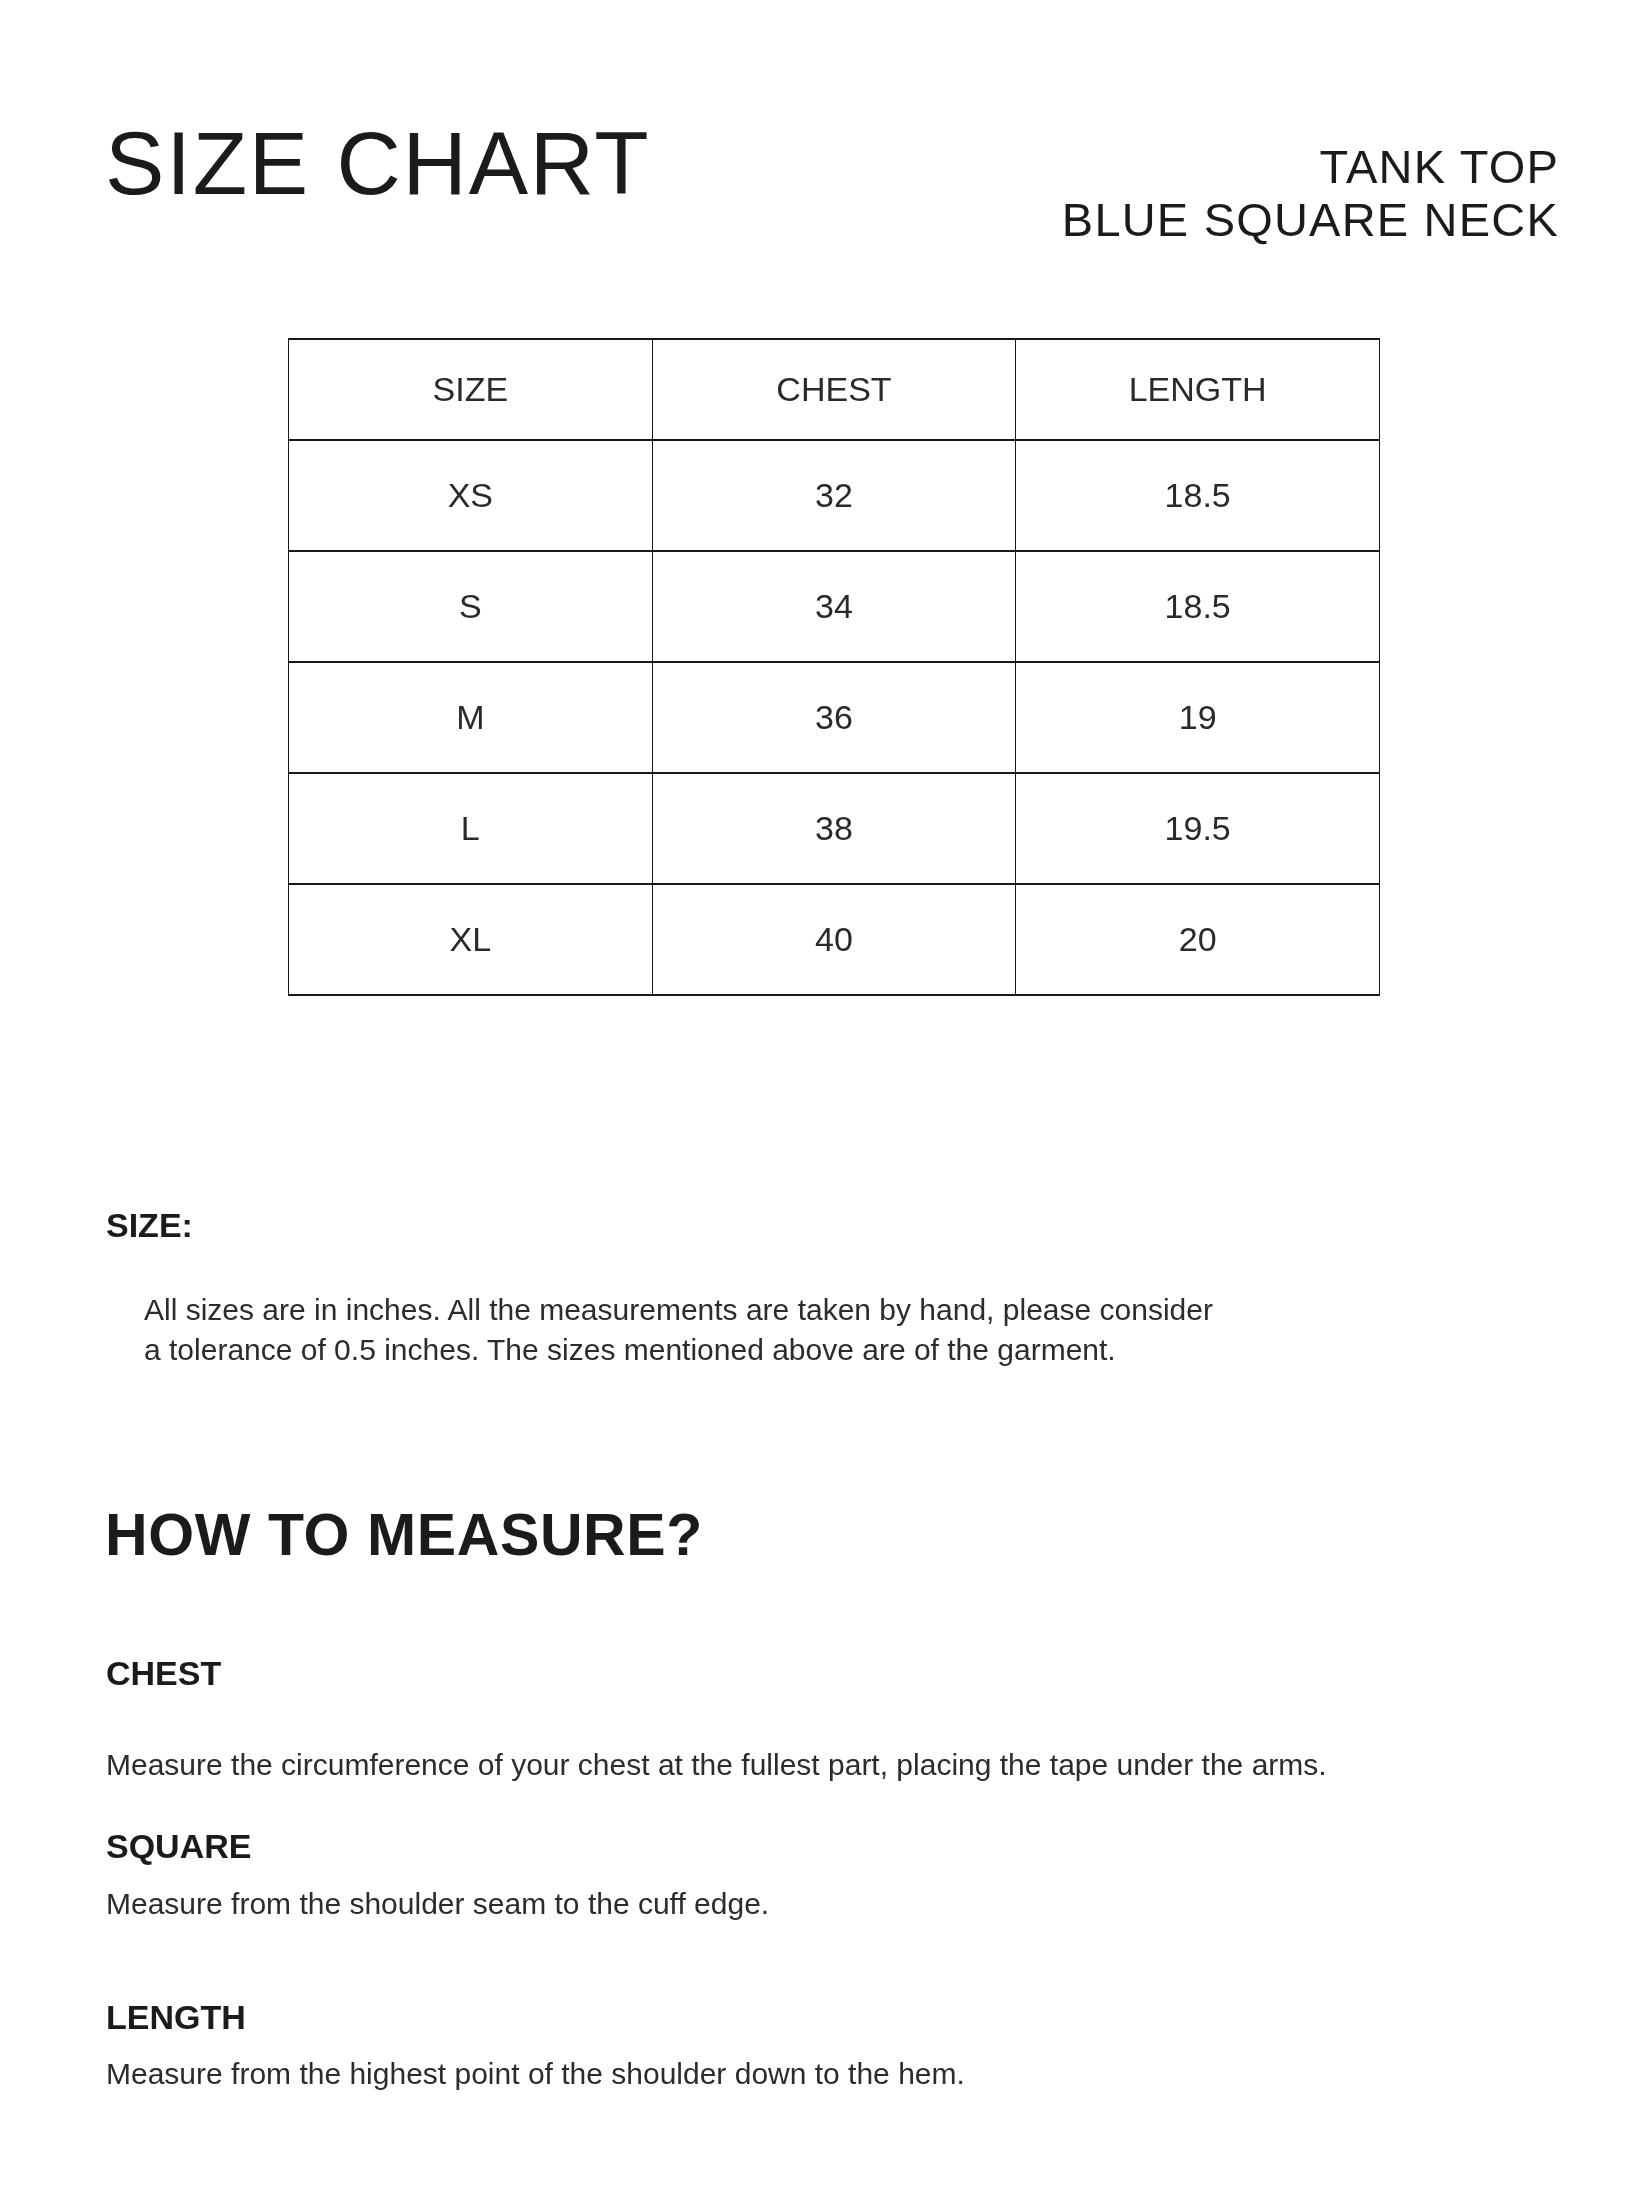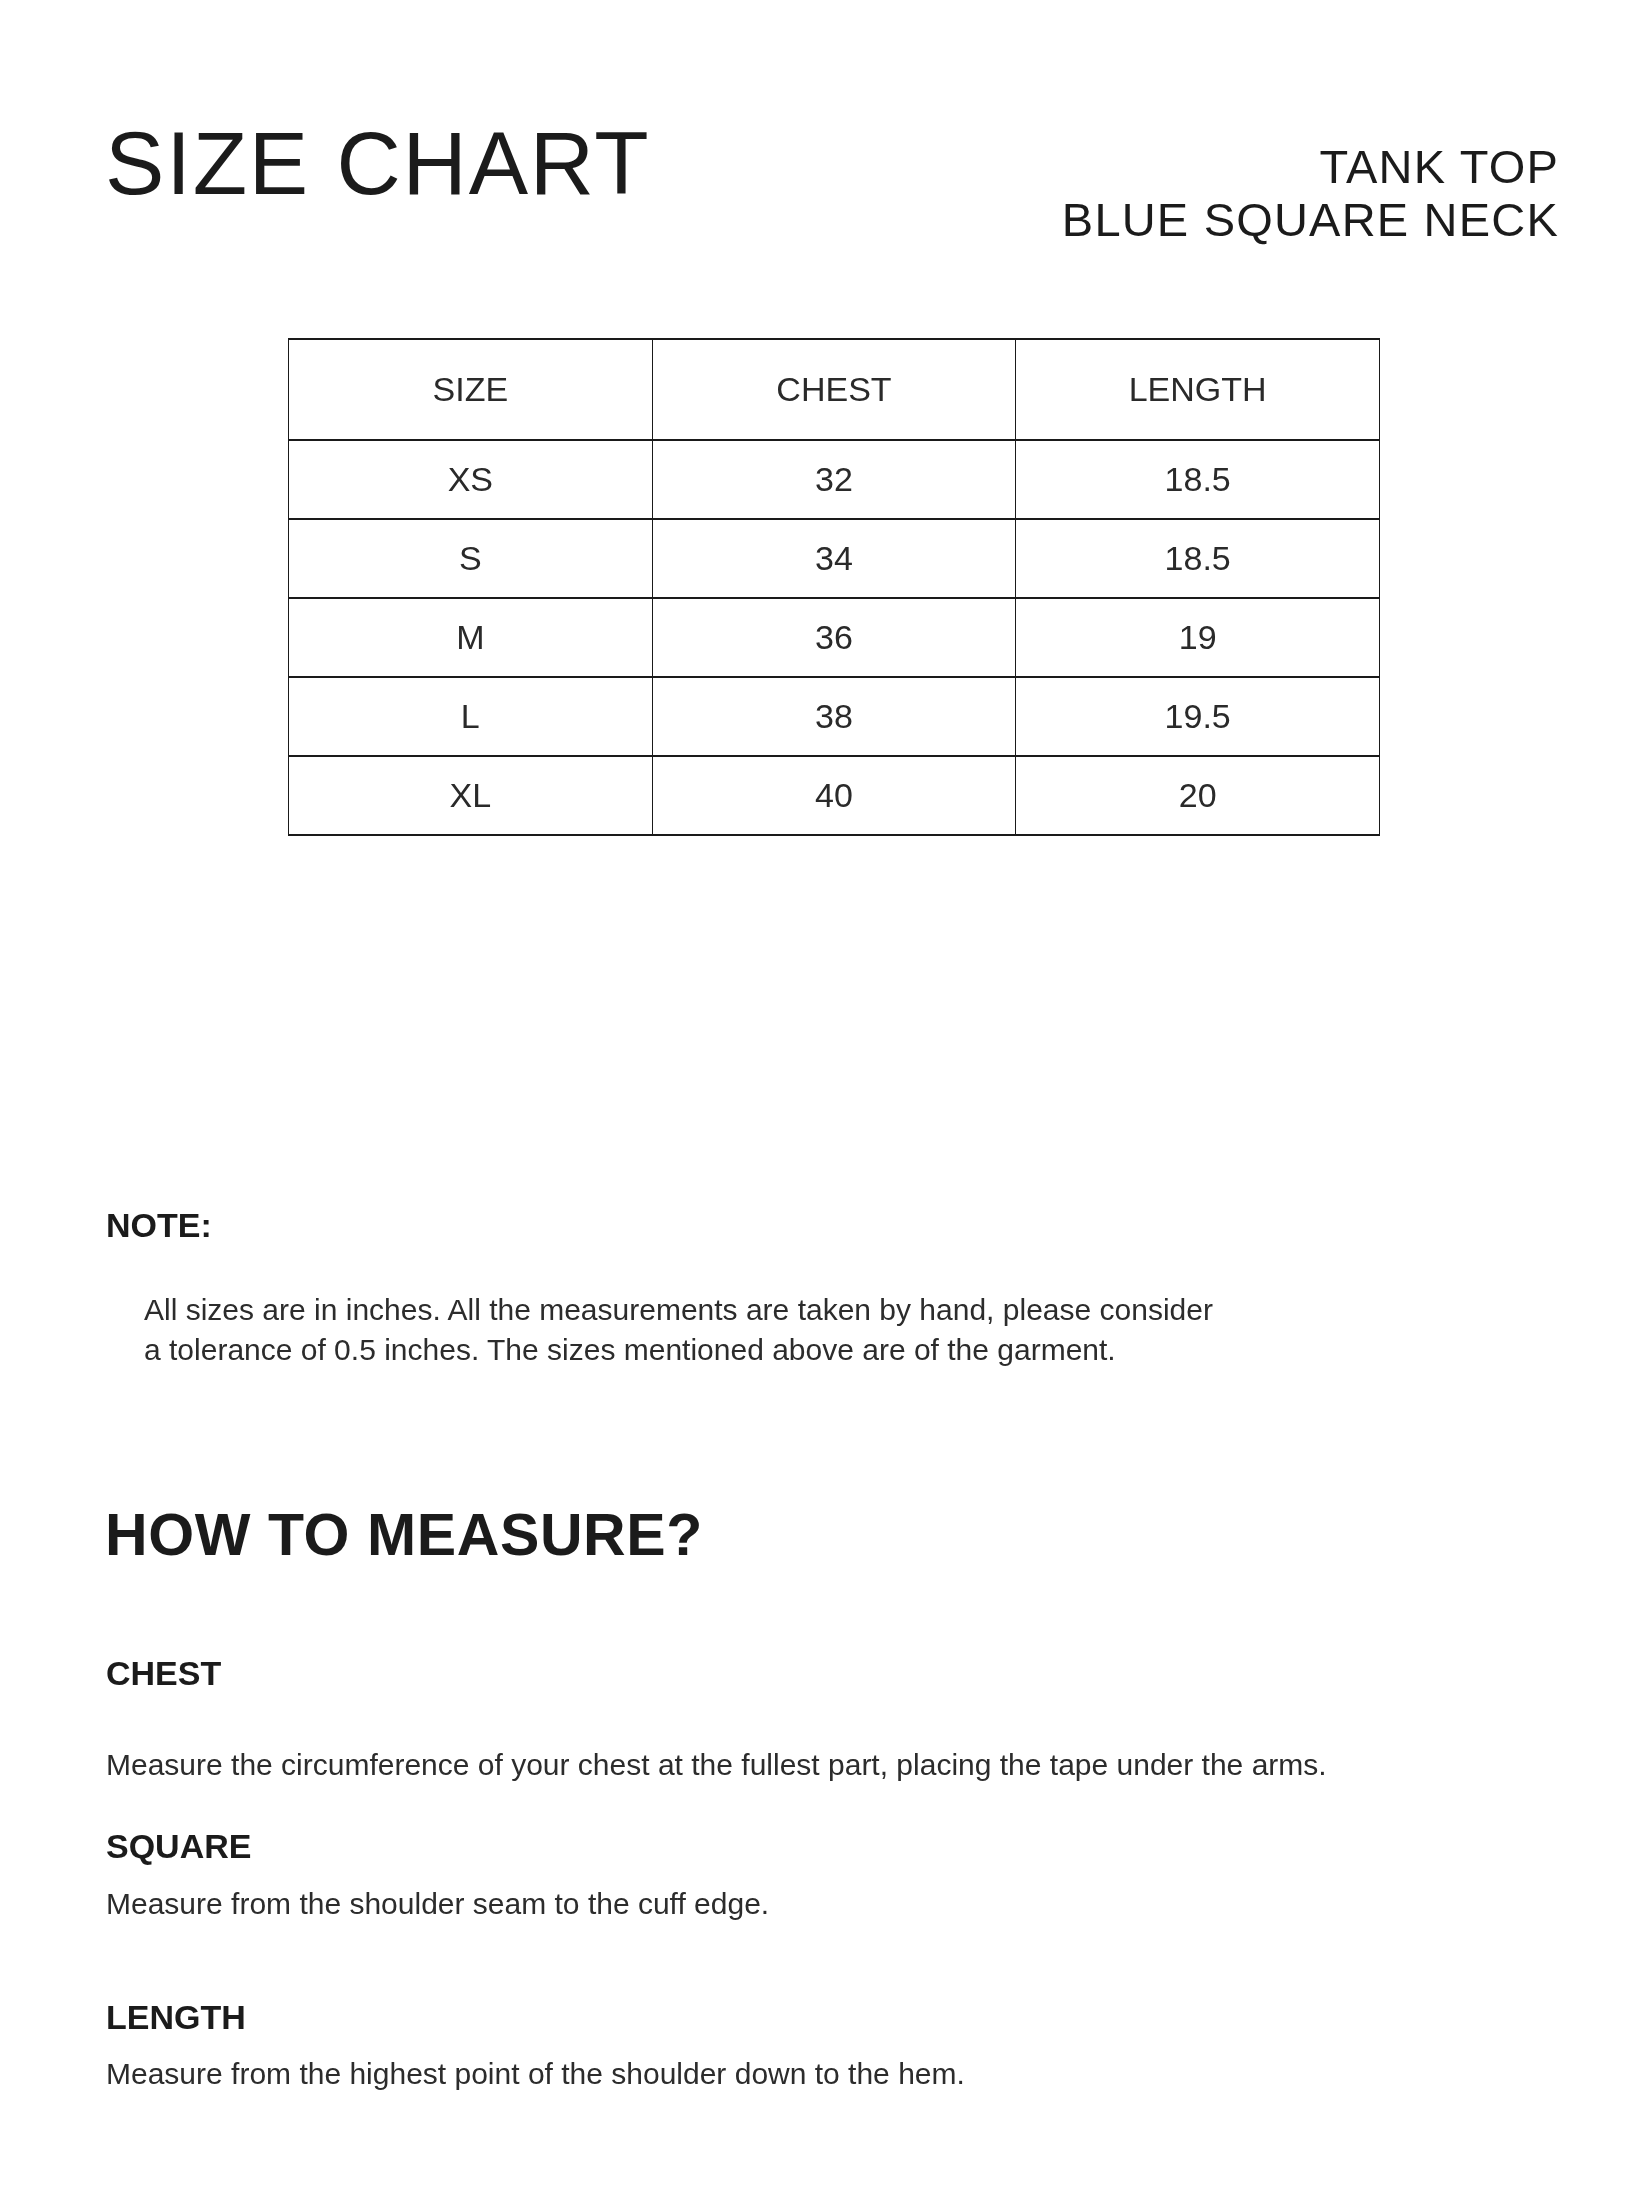--- a/index.html
+++ b/index.html
@@ -47,21 +47,21 @@
     border-top-width: 2.4px;
     border-bottom-width: 2.4px;
     text-align: center;
     vertical-align: middle;
     font-size: 34px;
     font-weight: 400;
     color: #2a2a2a;
     background: #ffffff;
   }
   .size-table th { height: 101px; }
-  .size-table td { height: 79px; }
+  .size-table td { height: 111px; }
   .note-heading {
     position: absolute;
     left: 106px;
     top: 1206px;
     font-size: 34px;
     font-weight: 700;
     color: #1b1b1b;
   }
   .note-body {
     position: absolute;
@@ -148,21 +148,21 @@
         <td>19.5</td>
       </tr>
       <tr>
         <td>XL</td>
         <td>40</td>
         <td>20</td>
       </tr>
     </tbody>
   </table>
 
-  <h2 class="note-heading">NOTE:</h2>
+  <h2 class="note-heading">SIZE:</h2>
   <div class="note-body">
     <div>All sizes are in inches. All the measurements are taken by hand, please consider</div>
     <div>a tolerance of 0.5 inches. The sizes mentioned above are of the garment.</div>
   </div>
 
   <h2 class="how-heading">HOW TO MEASURE?</h2>
 
   <h3 class="sub-heading chest-heading">CHEST</h3>
   <p class="sub-body chest-body">Measure the circumference of your chest at the fullest part, placing the tape under the arms.</p>
 

